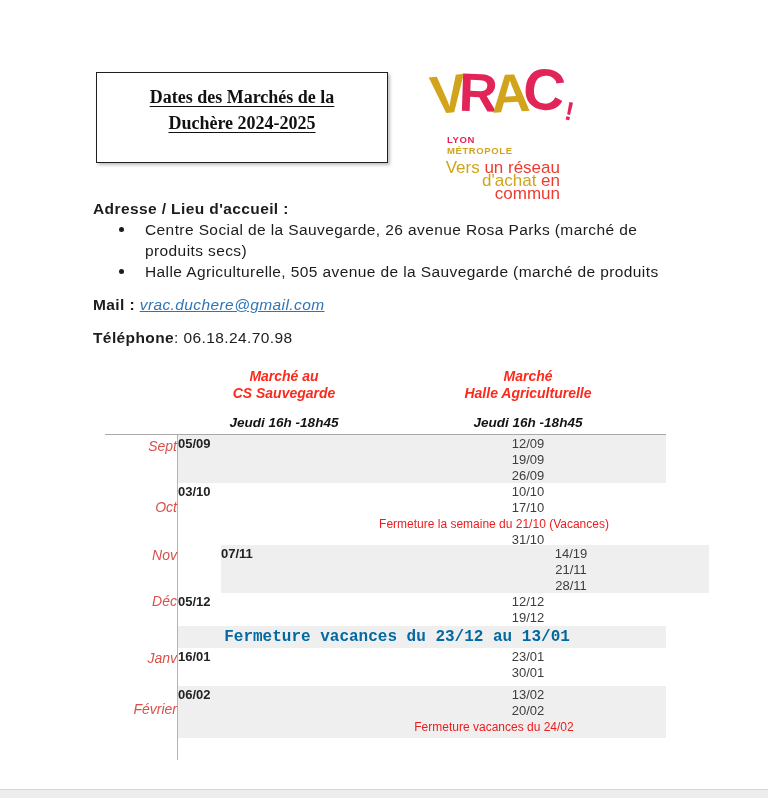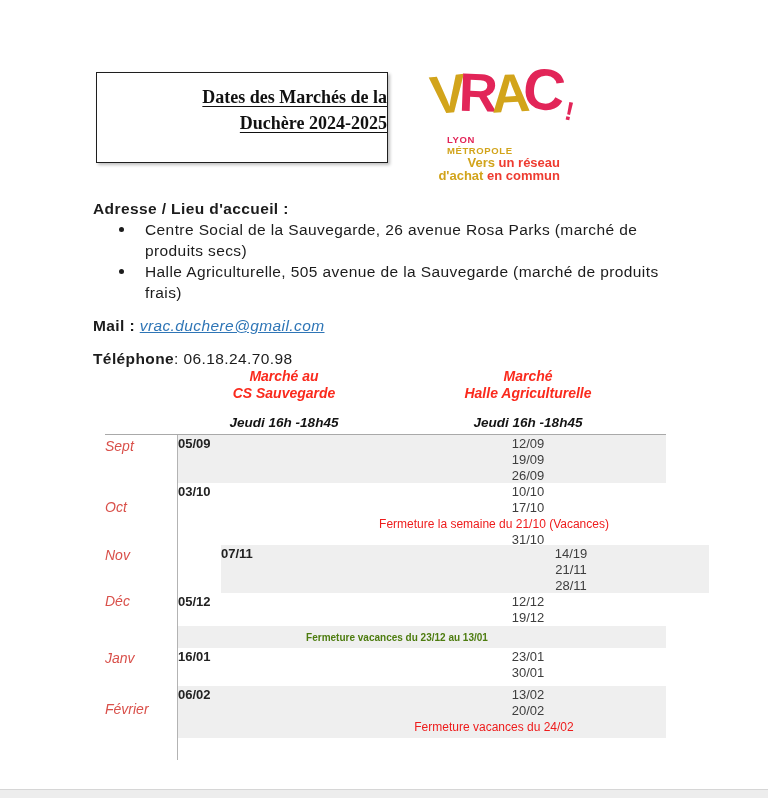--- a/index.html
+++ b/index.html
@@ -7,21 +7,21 @@
     width:768px;height:798px;position:relative;overflow:hidden;
     background:#ffffff;
     font-family:"Liberation Sans", sans-serif;
     color:#1c1c1c;
   }
   
   .title-box{
     position:absolute;left:96px;top:72px;width:292px;height:91px;
     border:1.5px solid #1f1f1f;background:#fff;
     box-shadow:2px 2px 3px rgba(0,0,0,0.25);
-    text-align:right;box-sizing:border-box;padding-top:11px;
+    text-align:center;box-sizing:border-box;padding-top:11px;
   }
   .title-box .t-line{
     font-family:"Liberation Serif", serif;
     font-size:18px;font-weight:bold;line-height:26px;
     text-decoration:underline;text-underline-offset:3px;
     color:#111;
   }
   
   .logo{position:absolute;left:418px;top:62px;width:152px;height:118px;}
   .vrac-word{
@@ -37,22 +37,22 @@
   .lt-a{transform:rotate(-3deg) translateY(1px);}
   .lt-c{transform:rotate(7deg) translateY(-2px);font-size:58px;}
   .ced-mark{
     position:absolute;right:-4px;bottom:-16px;
     font-size:26px;font-weight:900;color:#e22558;
     transform:rotate(12deg);letter-spacing:0;
   }
   .lyon-line{margin-left:29px;margin-top:10px;font-size:9.5px;font-weight:bold;line-height:11px;letter-spacing:0.6px;}
   .lyon-line .pk{color:#e22558;}
   .lyon-line .gd{color:#d2a41b;}
-  .tagline{width:136px;margin-left:6px;text-align:right;
-    font-size:13px;font-weight:bold;line-height:13px;}
+  .tagline{width:136px;margin-left:6px;margin-top:5px;text-align:right;
+    font-size:17px;font-weight:normal;line-height:13px;}
   .tagline .gd{color:#d2a41b;}
   .tagline .rd{color:#ee3b30;}
   
   .contact{position:absolute;left:93px;top:198px;width:620px;font-size:15.5px;letter-spacing:0.4px;line-height:21px;color:#1c1c1c;}
   .contact .head{font-weight:bold;}
   .blist{margin:0;padding:0;list-style:none;}
   .blist li{position:relative;padding-left:52px;}
   .blist li::before{
     content:"";position:absolute;left:26px;top:8px;width:5px;height:5px;border-radius:50%;background:#1c1c1c;
   }
@@ -65,29 +65,29 @@
   .c-month{width:73px;flex:none;}
   .c-cs{width:212px;flex:none;}
   .c-halle{width:276px;flex:none;}
   .red-head{color:#fa2a1d;font-weight:bold;font-style:italic;font-size:14px;line-height:17px;text-align:center;}
   .jeudi-row{margin-top:12px;}
   .jeudi{font-weight:bold;font-style:italic;font-size:13.5px;color:#141414;text-align:center;line-height:17px;}
   .t-body{margin-top:3px;border-top:1px solid #a9a9a9;}
   .t-row{display:flex;}
   .cell-month{
     width:73px;flex:none;box-sizing:border-box;border-right:1px solid #b3b3b3;
-    text-align:left;color:#d9504a;font-style:italic;font-size:14px;line-height:17px;background:#fff;
+    text-align:right;color:#d9504a;font-style:italic;font-size:14px;line-height:17px;background:#fff;
   }
   .cell-rest{width:488px;flex:none;display:flex;}
   .cell-rest.shade{background:#efefef;}
   .cell-cs{width:212px;flex:none;text-align:left;font-weight:bold;font-size:13px;color:#222;line-height:16px;padding-top:1px;box-sizing:border-box;}
   .cell-halle{width:276px;flex:none;text-align:center;font-size:13px;color:#3d3d3d;line-height:16px;padding-top:1px;box-sizing:border-box;}
   .halle-red{color:#ee1c1c;font-weight:normal;font-size:12px;transform:translateX(-34px);}
   .band-cell{width:488px;flex:none;display:flex;align-items:center;justify-content:center;}
-  .band-text{color:#4d7c0f;font-weight:bold;font-size:10px;transform:translateX(-25px);}
+  .band-text{color:#0369a1;font-weight:bold;font-size:16px;transform:translateX(-25px);font-family:Liberation Mono, monospace;}
   
   .bottom-bar{position:absolute;left:0;top:789px;width:768px;height:9px;background:#ededed;border-top:1px solid #d6d6d6;box-sizing:border-box;}
 </style>
 </head>
 <body>
 
 <div class="title-box">
   <div class="t-line">Dates des Marchés de la</div>
   <div class="t-line">Duchère 2024-2025</div>
 </div>
@@ -113,21 +113,20 @@
 
 <div class="contact">
   <div class="head">Adresse / Lieu d'accueil :</div>
   <ul class="blist">
     <li>
       <div>Centre Social de la Sauvegarde, 26 avenue Rosa Parks (marché de</div>
       <div>produits secs)</div>
     </li>
     <li>
       <div>Halle Agriculturelle, 505 avenue de la Sauvegarde (marché de produits</div>
-      <div>frais)</div>
     </li>
   </ul>
   <div class="mail-line">
     <span class="blab">Mail :</span>
     <a class="mail-link">vrac.duchere@gmail.com</a>
   </div>
   <div class="phone-line">
     <span class="blab">Téléphone</span><span>: 06.18.24.70.98</span>
   </div>
 </div>

